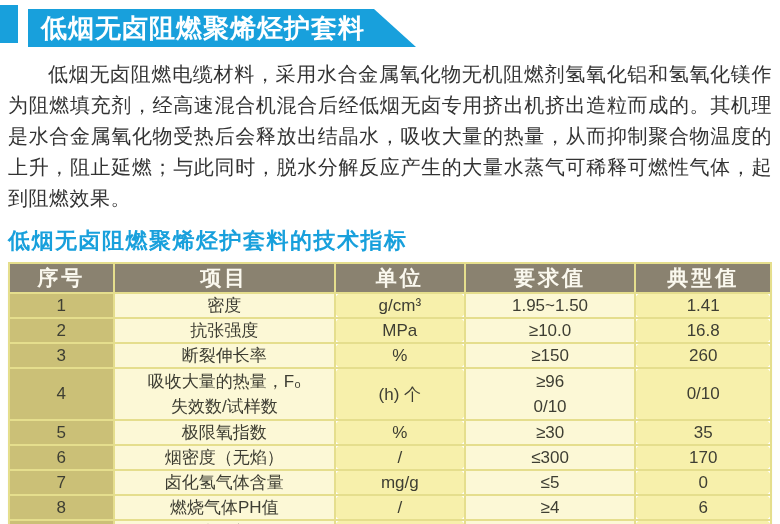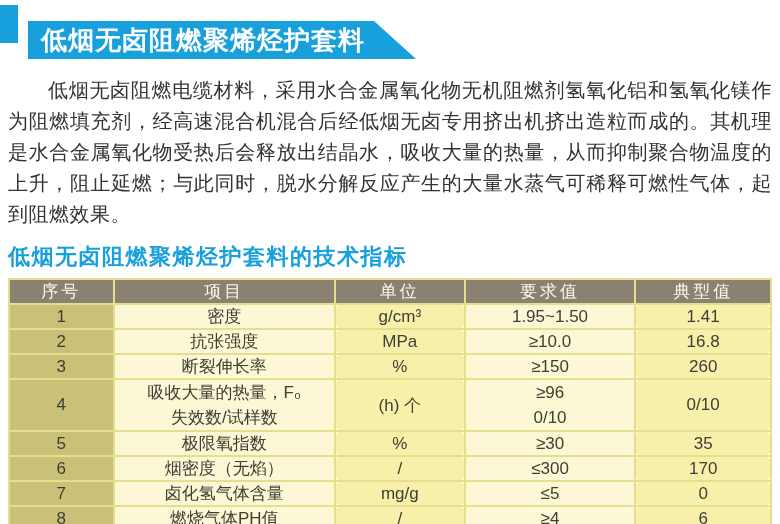--- a/index.html
+++ b/index.html
@@ -16,47 +16,47 @@
   }
   *{box-sizing:border-box;}
   html,body{margin:0;padding:0;}
   body{
     width:780px;height:524px;overflow:hidden;background:#ffffff;
     font-family:"Liberation Sans","DejaVu Sans",sans-serif;
   }
   .banner-row{position:relative;height:38px;margin-top:5px;}
   .banner-accent{position:absolute;left:0;top:0;width:18px;height:38px;background:var(--accent-blue);}
   .banner{
-    position:absolute;left:28px;top:16px;width:388px;height:38px;background:var(--accent-blue);
+    position:absolute;left:28px;top:4px;width:388px;height:38px;background:var(--accent-blue);
     clip-path:polygon(0 0,346px 0,388px 38px,0 38px);
   }
   .banner-title{
     color:#ffffff;font-weight:bold;font-size:26px;line-height:38px;
     padding-left:13px;letter-spacing:1px;white-space:nowrap;
   }
   .intro{
-    margin:32px 8px 0 8px;width:764px;
+    margin:16px 8px 0 8px;width:764px;
     font-size:20px;line-height:31px;color:var(--body-text);
     text-indent:2em;text-align:justify;letter-spacing:0.5px;
   }
   .section-heading{
     margin:12px 8px 6px 8px;font-size:22px;font-weight:bold;
     color:var(--accent-blue);letter-spacing:1.5px;
   }
   table.spec-table{
     border-collapse:collapse;margin-left:8px;width:764px;
     border:2px solid var(--outer-border);
     box-shadow:0 7px 3px -2px #c6c6c6;
   }
   .spec-table th,.spec-table td{
     border:2px solid var(--grid-border);text-align:center;vertical-align:middle;padding:0 2px;
   }
   .spec-table th{
     background:var(--header-bg);color:var(--header-text);
-    font-size:17px;font-weight:normal;height:25px;letter-spacing:3px;
+    font-size:21px;font-weight:bold;height:25px;letter-spacing:3px;
   }
   .spec-table td{font-size:17px;color:var(--cell-text);height:24px;}
   td.col-no{background:var(--index-col-bg);}
   td.col-light{background:var(--cell-bg-light);}
   td.col-yellow{background:var(--cell-bg-yellow);border-radius:7px;}
   tr.double td{height:52px;}
   tr.double .line{line-height:25px;}
 </style>
 </head>
 <body>

